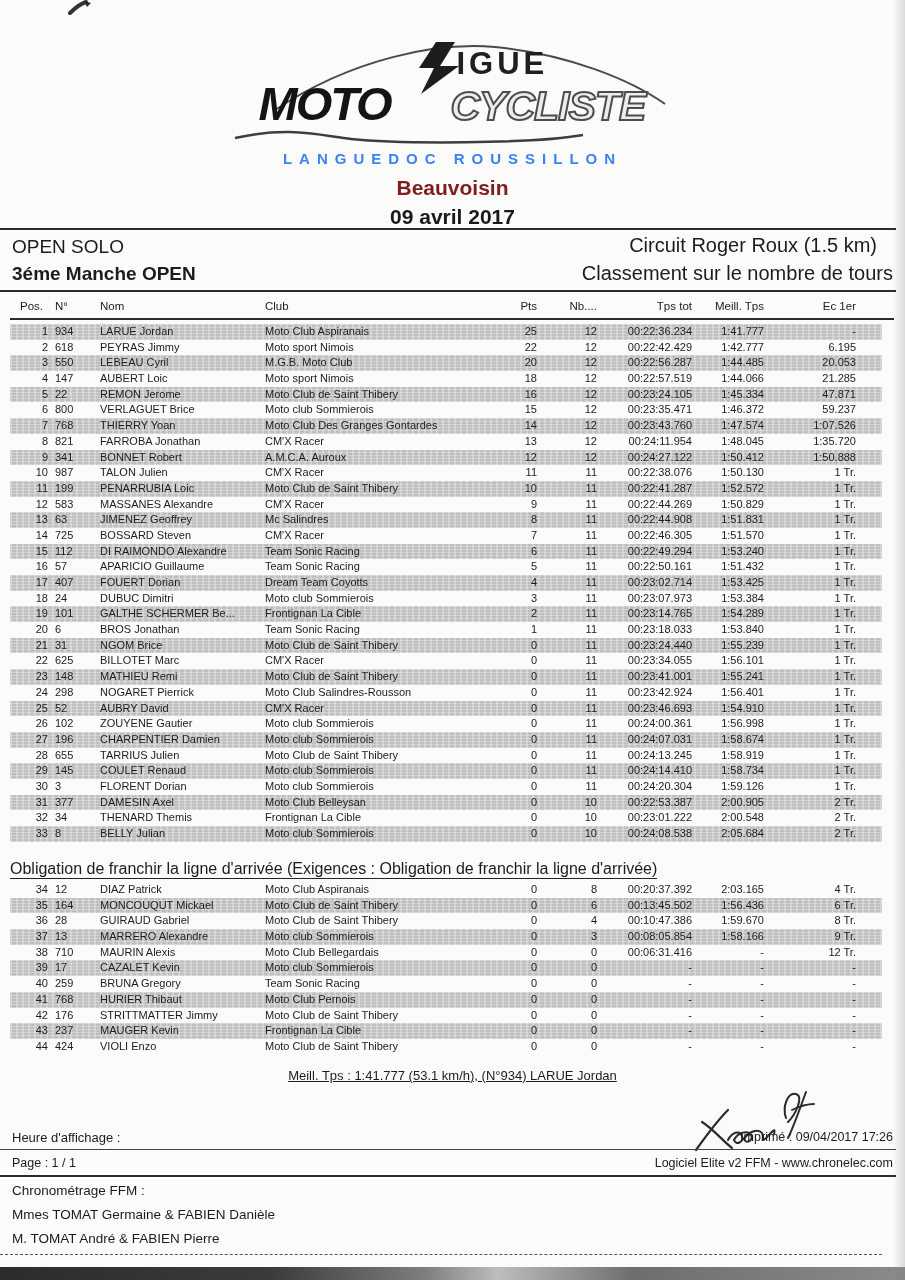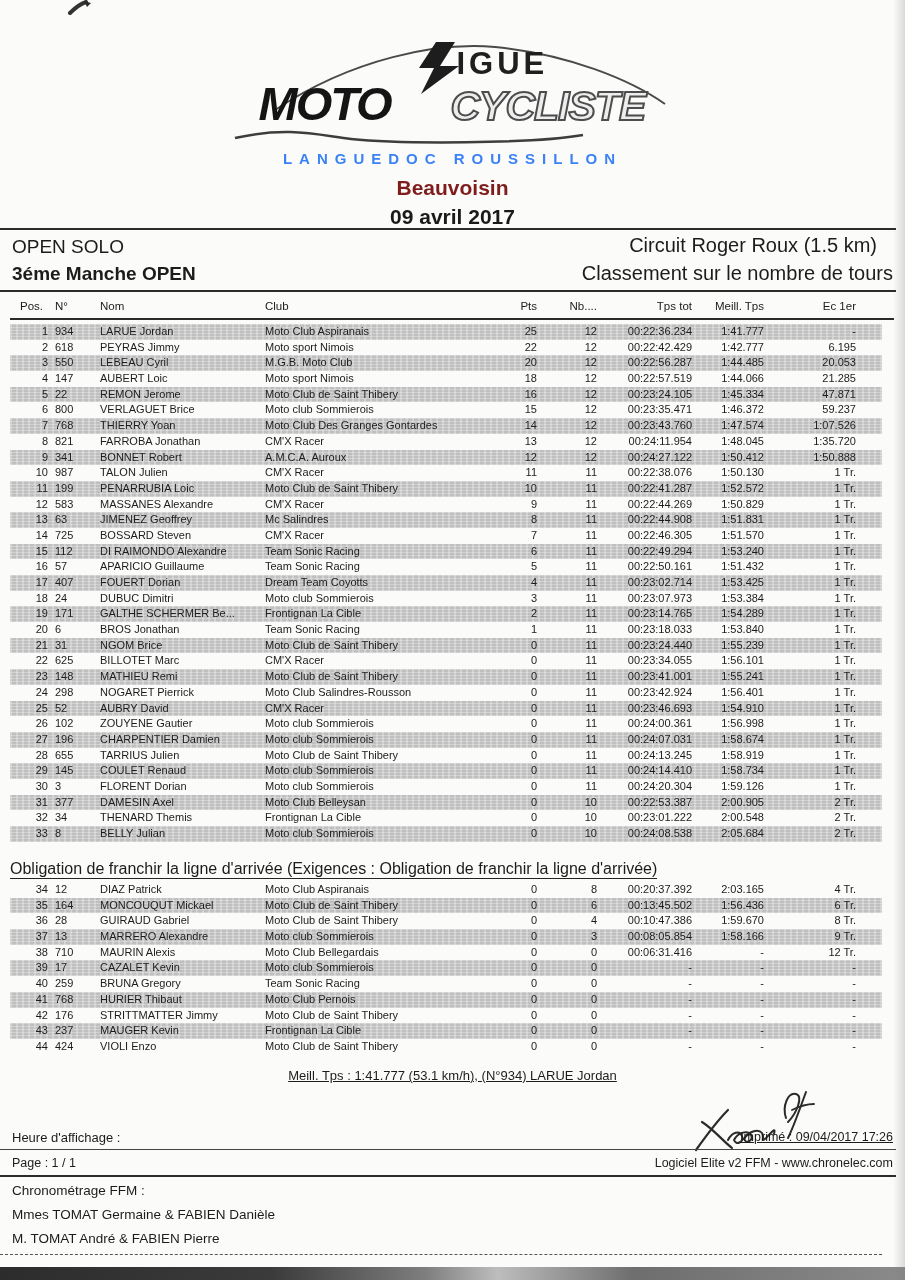--- a/index.html
+++ b/index.html
@@ -61,21 +61,21 @@
   #tbody1{left:10px;top:324px;width:872px;}
   #section2-title{left:10px;top:860px;font-size:16px;}
   #section2-title span{border-bottom:1px solid #222;padding-bottom:1px;}
   #tbody2{left:10px;top:882px;width:872px;}
 
   #bestlap{top:1068px;font-size:13px;}
   #bestlap span{text-decoration:underline;}
 
   
   #heure{left:12px;top:1130px;font-size:13px;}
-  #imprime{right:12px;top:1130px;font-size:12.5px;text-align:right;text-decoration:underline;}
+  #imprime{right:12px;top:1130px;font-size:12.5px;text-align:right;}
   #hr-foot1{top:1149px;height:1px;background:#444;}
   #pagenum{left:12px;top:1156px;font-size:12.5px;}
   #software{right:12px;top:1156px;font-size:12.5px;text-align:right;}
   #hr-foot2{top:1175px;height:2px;}
 
   #officials{left:0;top:1177px;width:882px;height:77px;border-bottom:1px dashed #555;display:flex;}
   #off-left{width:437px;padding:2px 0 0 12px;box-sizing:border-box;}
   #off-left div{font-size:13.5px;line-height:24px;}
   #off-right{flex:1;border-left:1px solid #333;padding:1px 0 0 6px;box-sizing:border-box;}
   #off-right div{font-size:13.5px;line-height:19px;}
@@ -324,21 +324,21 @@
       <span class="cell c-nom">DUBUC Dimitri</span>
       <span class="cell c-club">Moto club Sommierois</span>
       <span class="cell c-pts">3</span>
       <span class="cell c-nb">11</span>
       <span class="cell c-tps">00:23:07.973</span>
       <span class="cell c-meill">1:53.384</span>
       <span class="cell c-ec">1 Tr.</span>
     </div>
     <div class="trow shaded">
       <span class="cell c-pos">19</span>
-      <span class="cell c-num">171</span>
+      <span class="cell c-num">101</span>
       <span class="cell c-nom">GALTHE SCHERMER Be...</span>
       <span class="cell c-club">Frontignan La Cible</span>
       <span class="cell c-pts">2</span>
       <span class="cell c-nb">11</span>
       <span class="cell c-tps">00:23:14.765</span>
       <span class="cell c-meill">1:54.289</span>
       <span class="cell c-ec">1 Tr.</span>
     </div>
     <div class="trow">
       <span class="cell c-pos">20</span>

